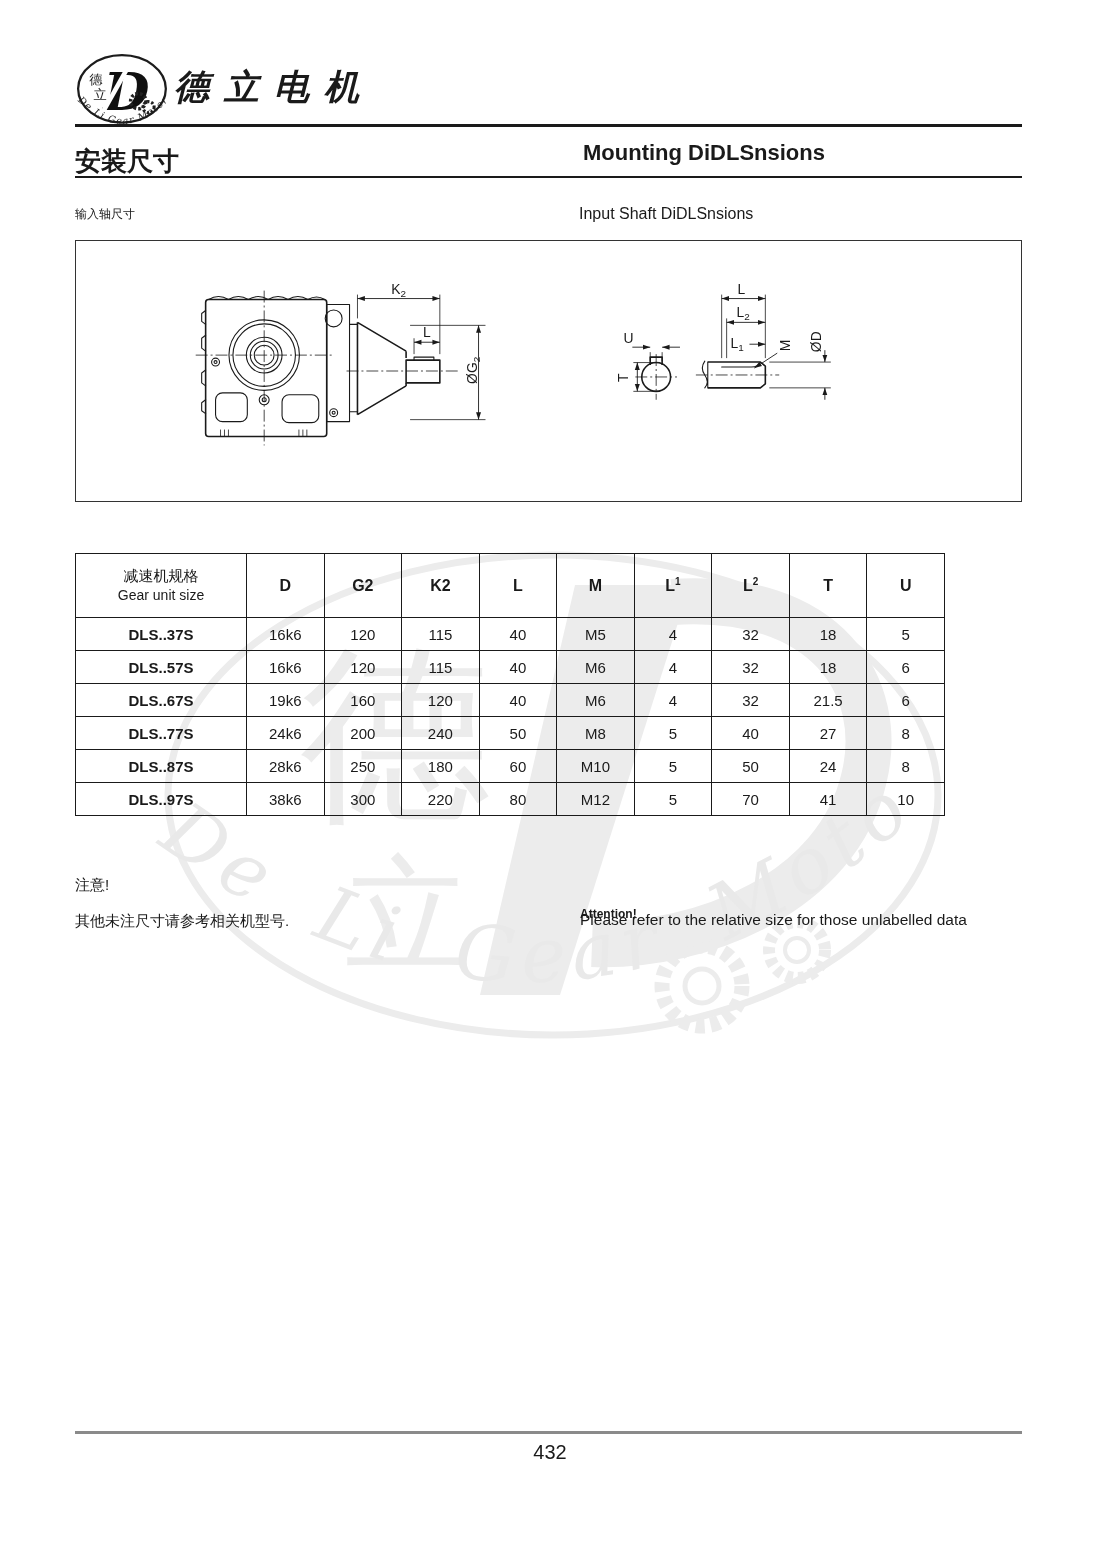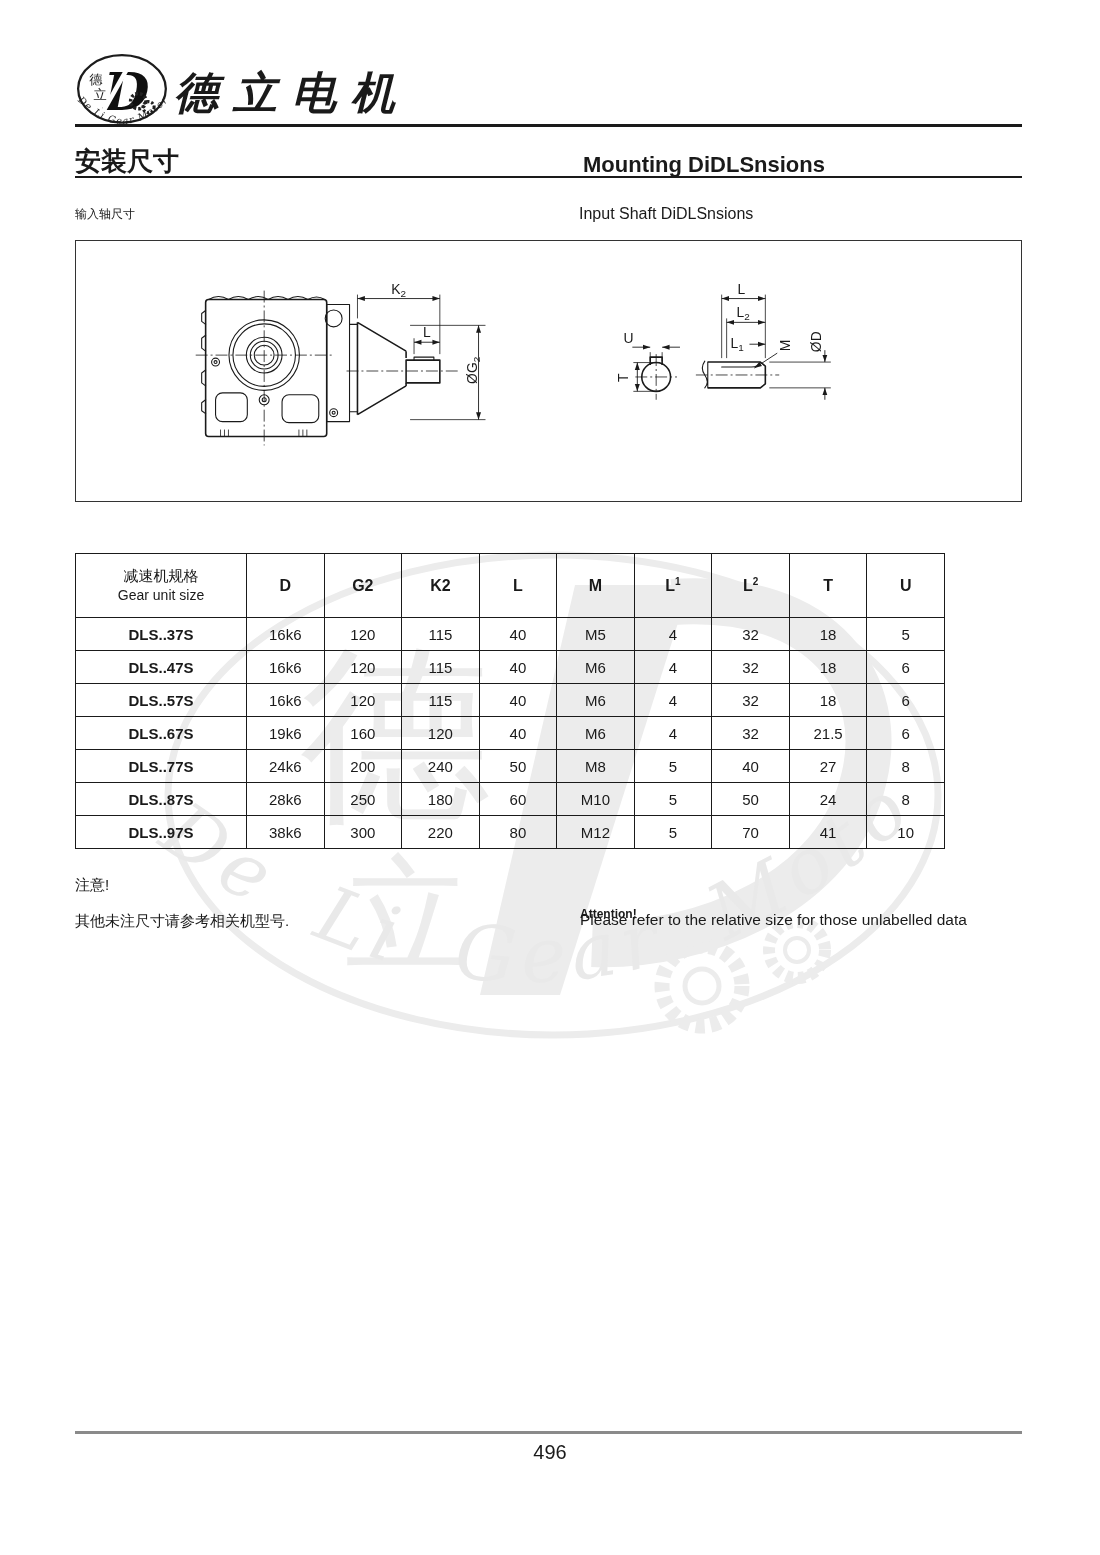--- a/index.html
+++ b/index.html
@@ -7,27 +7,27 @@
     width:1100px;height:1555px;position:relative;background:#ffffff;
     font-family:"Liberation Sans", sans-serif;color:#1a1a1a;overflow:hidden;
   }
   .abs{position:absolute;}
   #watermark{position:absolute;left:0;top:0;z-index:0;}
   #content{position:absolute;left:0;top:0;width:1100px;height:1555px;z-index:1;}
 
   
   .company-title{
     left:174px;top:64px;font-family:"DejaVu Serif", serif;font-weight:bold;
-    font-size:44px;letter-spacing:15px;font-style:italic;
+    font-size:35px;letter-spacing:15px;font-style:italic;
   }
   .rule{background:#1a1a1a;height:2px;left:75px;width:947px;}
   .rule-logo{top:124px;height:2.5px;}
   .rule-head{top:176px;}
   .sec-zh{left:75px;top:144px;font-size:26px;font-weight:bold;}
-  .sec-en{left:583px;top:152px;font-size:22px;font-weight:bold;}
+  .sec-en{left:583px;top:140px;font-size:22px;font-weight:bold;}
   .sub-zh{left:75px;top:206px;font-size:12px;}
   .sub-en{left:579px;top:205px;font-size:16px;font-weight:normal;}
 
   
   .draw-box{left:75px;top:240px;width:945px;height:260px;border:1px solid #333;background:transparent;}
 
   
   table.dim-table{
     position:absolute;left:75px;top:553px;width:870px;border-collapse:collapse;table-layout:fixed;
     background:transparent;
@@ -251,32 +251,20 @@
         <td class="val">120</td>
         <td class="val">115</td>
         <td class="val">40</td>
         <td class="val">M5</td>
         <td class="val">4</td>
         <td class="val">32</td>
         <td class="val">18</td>
         <td class="val">5</td>
       </tr>
       <tr>
-        <td class="model">DLS..47S</td>
-        <td class="val">16k6</td>
-        <td class="val">120</td>
-        <td class="val">115</td>
-        <td class="val">40</td>
-        <td class="val">M6</td>
-        <td class="val">4</td>
-        <td class="val">32</td>
-        <td class="val">18</td>
-        <td class="val">6</td>
-      </tr>
-      <tr>
         <td class="model">DLS..57S</td>
         <td class="val">16k6</td>
         <td class="val">120</td>
         <td class="val">115</td>
         <td class="val">40</td>
         <td class="val">M6</td>
         <td class="val">4</td>
         <td class="val">32</td>
         <td class="val">18</td>
         <td class="val">6</td>
@@ -331,15 +319,15 @@
       </tr>
     </tbody>
   </table>
 
   <div class="abs note-zh-title">注意!</div>
   <div class="abs note-zh-body">其他未注尺寸请参考相关机型号.</div>
   <div class="abs note-en-title">Attention!</div>
   <div class="abs note-en-body">Please refer to the relative size for those unlabelled data</div>
 
   <div class="rule-footer"></div>
-  <div class="page-num">496</div>
+  <div class="page-num">432</div>
 
 </div>
 
 </body></html>

